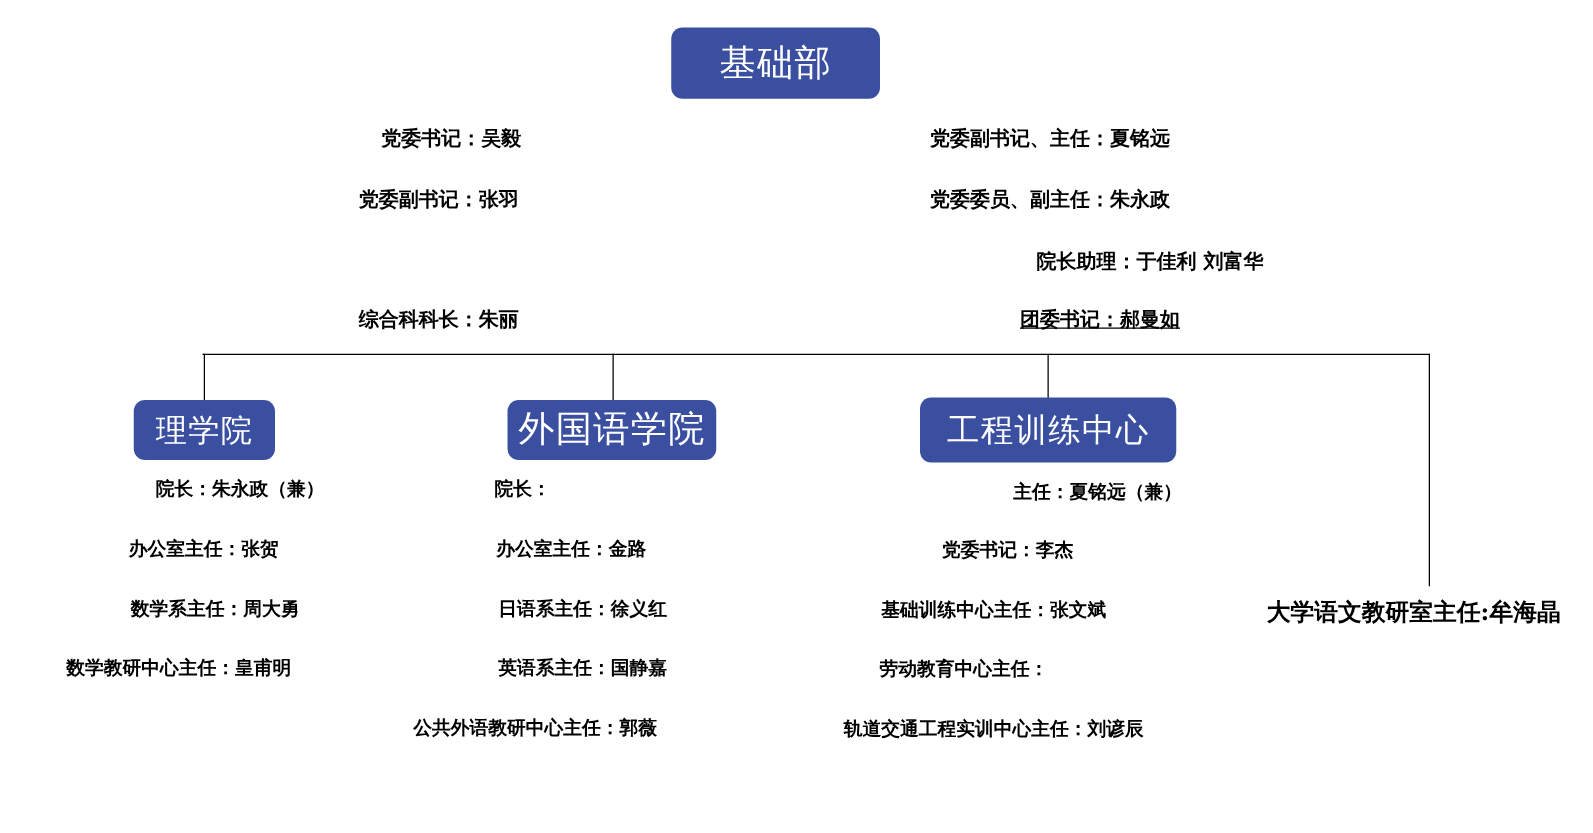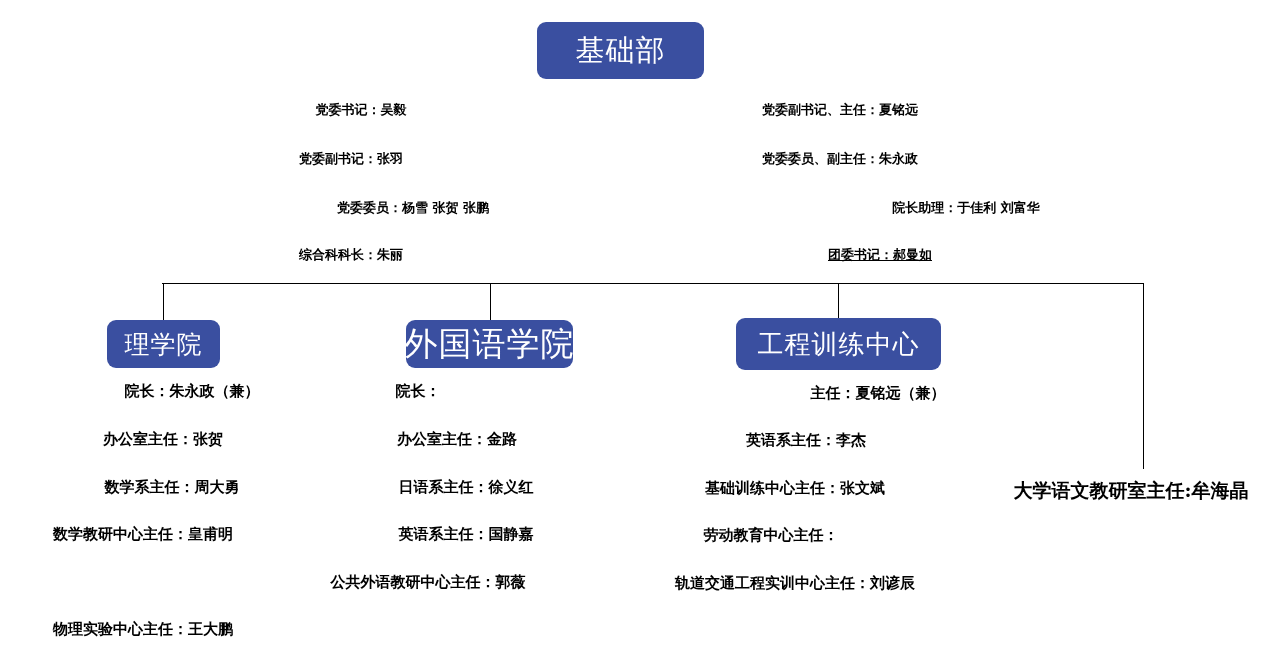--- a/index.html
+++ b/index.html
@@ -46,21 +46,21 @@
     top: 320px;
     width: 113px;
     height: 48px;
     font-size: 25px;
   }
   #node-foreign {
     left: 406px;
     top: 320px;
     width: 167px;
     height: 48px;
-    font-size: 33px;
+    font-size: 29px;
   }
   #node-engineering {
     left: 736px;
     top: 318px;
     width: 205px;
     height: 52px;
     font-size: 26px;
   }
 
   
@@ -80,21 +80,21 @@
     width: 982px;
   }
   #drop-science   { left: 163px; top: 283px; height: 38px; }
   #drop-foreign   { left: 490px; top: 283px; height: 38px; }
   #drop-engineering { left: 838px; top: 283px; height: 36px; }
   #drop-chinese   { left: 1143px; top: 283px; height: 186px; }
 
   
   .staff-line {
     position: absolute;
-    font-size: 13px;
+    font-size: 16px;
     font-weight: bold;
     white-space: nowrap;
     line-height: 1;
     font-family: "DejaVu Serif", "Liberation Serif", serif;
   }
   .align-center { transform: translateX(-50%); }
 
   
   .col-line {
     position: absolute;
@@ -117,51 +117,49 @@
 </style>
 </head>
 <body>
 
 <div id="chart-root">
 
   <div class="node-box" id="node-root">基础部</div>
 
   <div class="staff-line align-center" style="left:361px; top:103px;">党委书记：吴毅</div>
   <div class="staff-line align-center" style="left:351px; top:152px;">党委副书记：张羽</div>
-  <div class="staff-line align-center" style="left:413px; top:201px;">党委委员：杨雪  张贺  张鹏</div>
   <div class="staff-line align-center" style="left:351px; top:248px;">综合科科长：朱丽</div>
 
   <div class="staff-line align-center" style="left:840px; top:152px;">党委委员、副主任：朱永政</div>
   <div class="staff-line align-center" style="left:840px; top:103px;">党委副书记、主任：夏铭远</div>
-  <div class="staff-line align-center" style="left:920px; top:201px;margin-left:46px;">院长助理：于佳利  刘富华</div>
+  <div class="staff-line align-center" style="left:920px; top:201px;">院长助理：于佳利  刘富华</div>
   <div class="staff-line align-center" style="left:880px; top:248px;text-decoration:underline;">团委书记：郝曼如</div>
 
   <div class="line-h" id="bus-horizontal"></div>
   <div class="line-v" id="drop-science"></div>
   <div class="line-v" id="drop-foreign"></div>
   <div class="line-v" id="drop-engineering"></div>
   <div class="line-v" id="drop-chinese"></div>
 
   <div class="node-box" id="node-science">理学院</div>
   <div class="node-box" id="node-foreign">外国语学院</div>
   <div class="node-box" id="node-engineering">工程训练中心</div>
 
   <div class="col-line" style="left:192px; top:384px;">院长：朱永政（兼）</div>
   <div class="col-line" style="left:163px; top:432px;">办公室主任：张贺</div>
   <div class="col-line" style="left:172px; top:480px;">数学系主任：周大勇</div>
   <div class="col-line" style="left:143px; top:527px;">数学教研中心主任：皇甫明</div>
-  <div class="col-line" style="left:143px; top:622px;">物理实验中心主任：王大鹏</div>
 
   <div class="col-line" style="left:418px; top:384px;">院长：</div>
   <div class="col-line" style="left:457px; top:432px;">办公室主任：金路</div>
   <div class="col-line" style="left:466px; top:480px;">日语系主任：徐义红</div>
   <div class="col-line" style="left:466px; top:527px;">英语系主任：国静嘉</div>
   <div class="col-line" style="left:428px; top:575px;">公共外语教研中心主任：郭薇</div>
 
   <div class="col-line" style="left:878px; top:386px;">主任：夏铭远（兼）</div>
-  <div class="col-line" style="left:806px; top:433px;">英语系主任：李杰</div>
+  <div class="col-line" style="left:806px; top:433px;">党委书记：李杰</div>
   <div class="col-line" style="left:795px; top:481px;">基础训练中心主任：张文斌</div>
   <div class="col-line" style="left:771px; top:528px;">劳动教育中心主任：</div>
   <div class="col-line" style="left:795px; top:576px;">轨道交通工程实训中心主任：刘谚辰</div>
 
   <div class="standalone-line" style="left:1131px; top:481px;">大学语文教研室主任:牟海晶</div>
 
 </div>
 
 </body></html>

